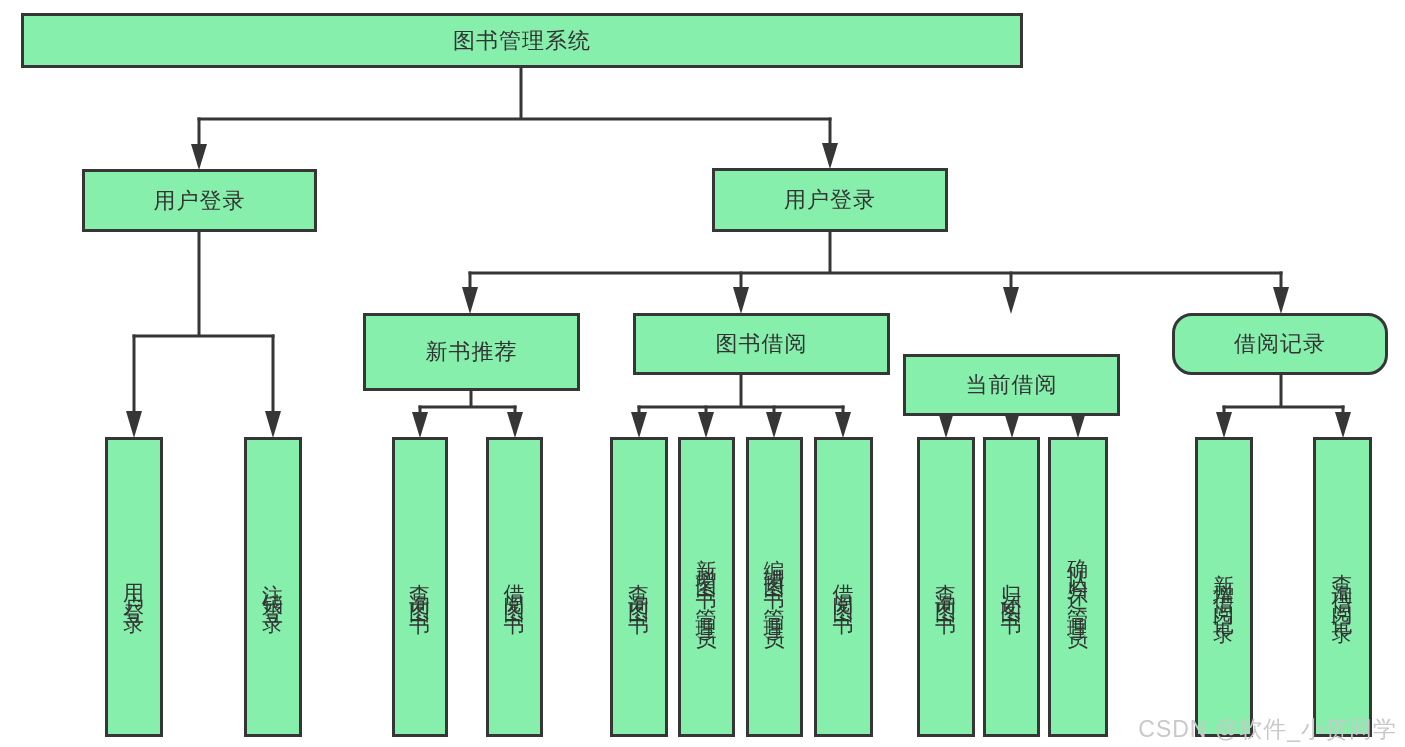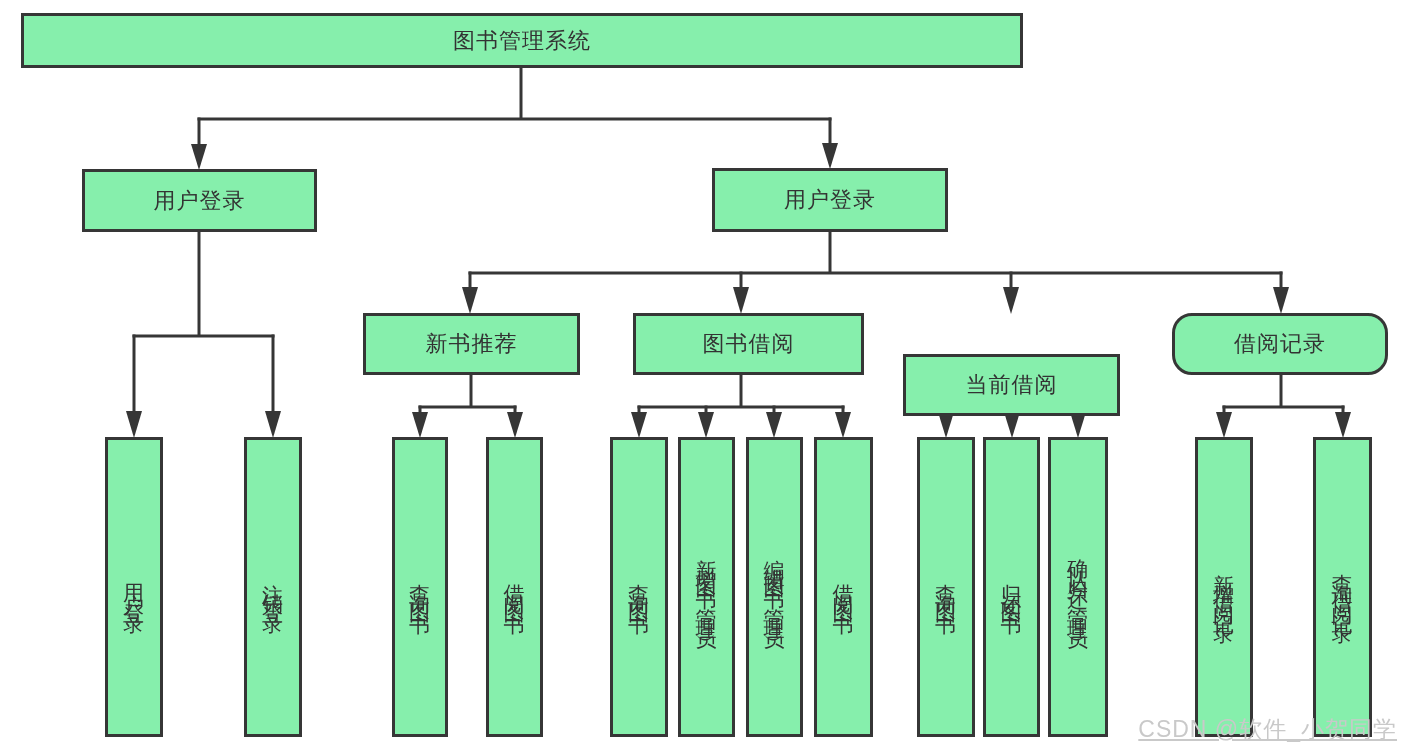--- a/index.html
+++ b/index.html
@@ -38,21 +38,20 @@
     line-height: 1;
   }
   .watermark {
     position: absolute;
     right: 8px;
     bottom: 2px;
     font-size: 23px;
     letter-spacing: 1px;
     color: #c9c9c9;
     white-space: nowrap;
-    text-decoration: underline;
   }
 </style>
 </head>
 <body>
 
 <div class="stage">
 
   <svg class="connectors" viewBox="0 0 1405 747" xmlns="http://www.w3.org/2000/svg" stroke="#363636" stroke-width="3" fill="#363636">
 
     <line x1="521" y1="66" x2="521" y2="119"></line>
@@ -119,24 +118,24 @@
     <span>图书管理系统</span>
   </div>
 
   <div class="node node-h" style="left:82px;top:169px;width:235px;height:63px;">
     <span>用户登录</span>
   </div>
   <div class="node node-h" style="left:712px;top:168px;width:236px;height:64px;">
     <span>用户登录</span>
   </div>
 
-  <div class="node node-h" style="left:363px;top:313px;width:217px;height:62px;">
+  <div class="node node-h" style="left:363px;top:313px;width:217px;height:78px;">
     <span>新书推荐</span>
   </div>
-  <div class="node node-h" style="left:633px;top:313px;width:231px;height:62px;">
+  <div class="node node-h" style="left:633px;top:313px;width:257px;height:62px;">
     <span>图书借阅</span>
   </div>
   <div class="node node-h" style="left:903px;top:313px;width:217px;height:62px;margin-top:41px;">
     <span>当前借阅</span>
   </div>
   <div class="node node-h" style="left:1172px;top:313px;width:216px;height:62px;border-radius:20px;">
     <span>借阅记录</span>
   </div>
 
   <div class="node node-v" style="left:105px;top:437px;width:58px;height:300px;">

